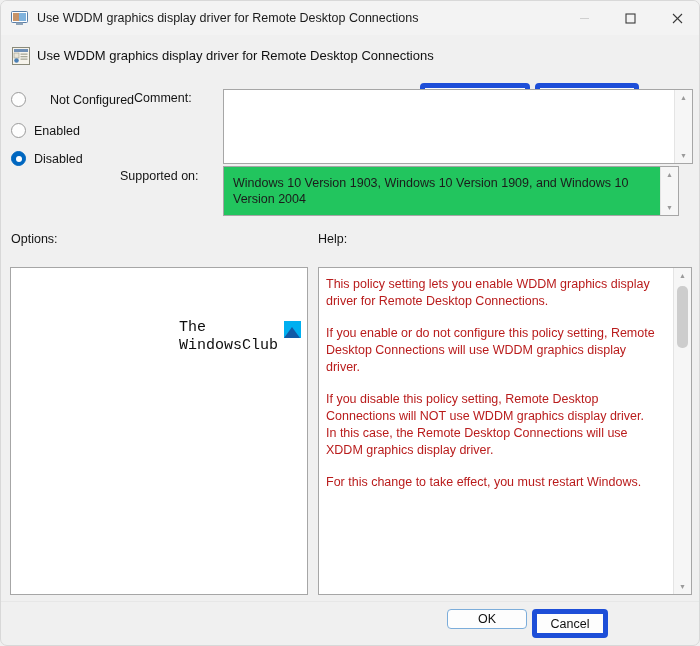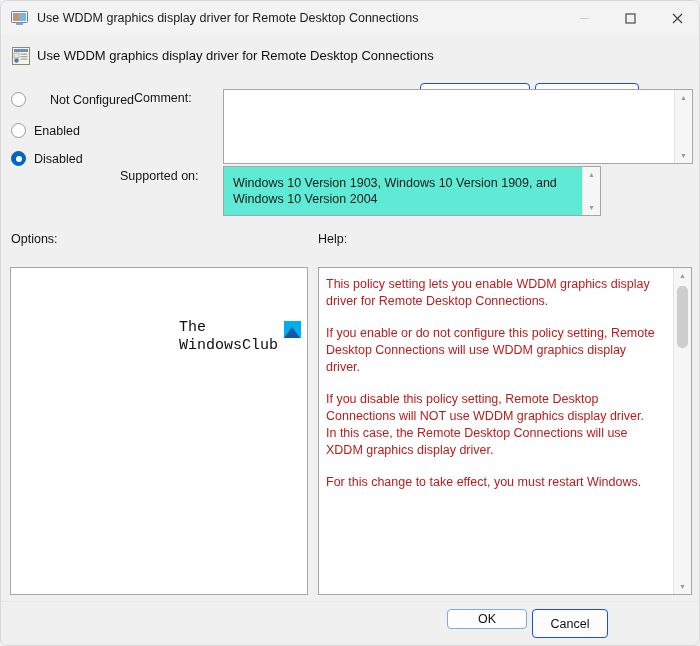--- a/index.html
+++ b/index.html
@@ -78,21 +78,21 @@
   }
   .header-title {
     position: absolute;
     left: 36px; top: 13px;
     font-size: 13px;
     color: #101010;
     white-space: nowrap;
   }
   .btn {
     background: #fdfdfd;
-    border: 1px solid #1d4ed8;
+    border: 5px solid #1d4ed8;
     border-radius: 4px;
     font-family: "Liberation Sans", sans-serif;
     font-size: 12.5px;
     color: #101010;
     box-sizing: border-box;
     display: flex;
     align-items: center;
     justify-content: center;
     cursor: default;
   }
@@ -164,22 +164,22 @@
     border: 1px solid #a6a6a6;
     background: #ffffff;
     overflow: hidden;
   }
   .comment-box {
     left: 222px; top: 88px;
     width: 470px; height: 75px;
   }
   .supported-box {
     left: 222px; top: 165px;
-    width: 378px; height: 50px;
-    background: #5eead4;
+    width: 456px; height: 50px;
+    background: #22c55e;
   }
   .supported-text {
     position: absolute;
     left: 9px; top: 8px;
     right: 26px;
     font-size: 12.5px;
     color: #1b1b1b;
     line-height: 16px;
   }
 

